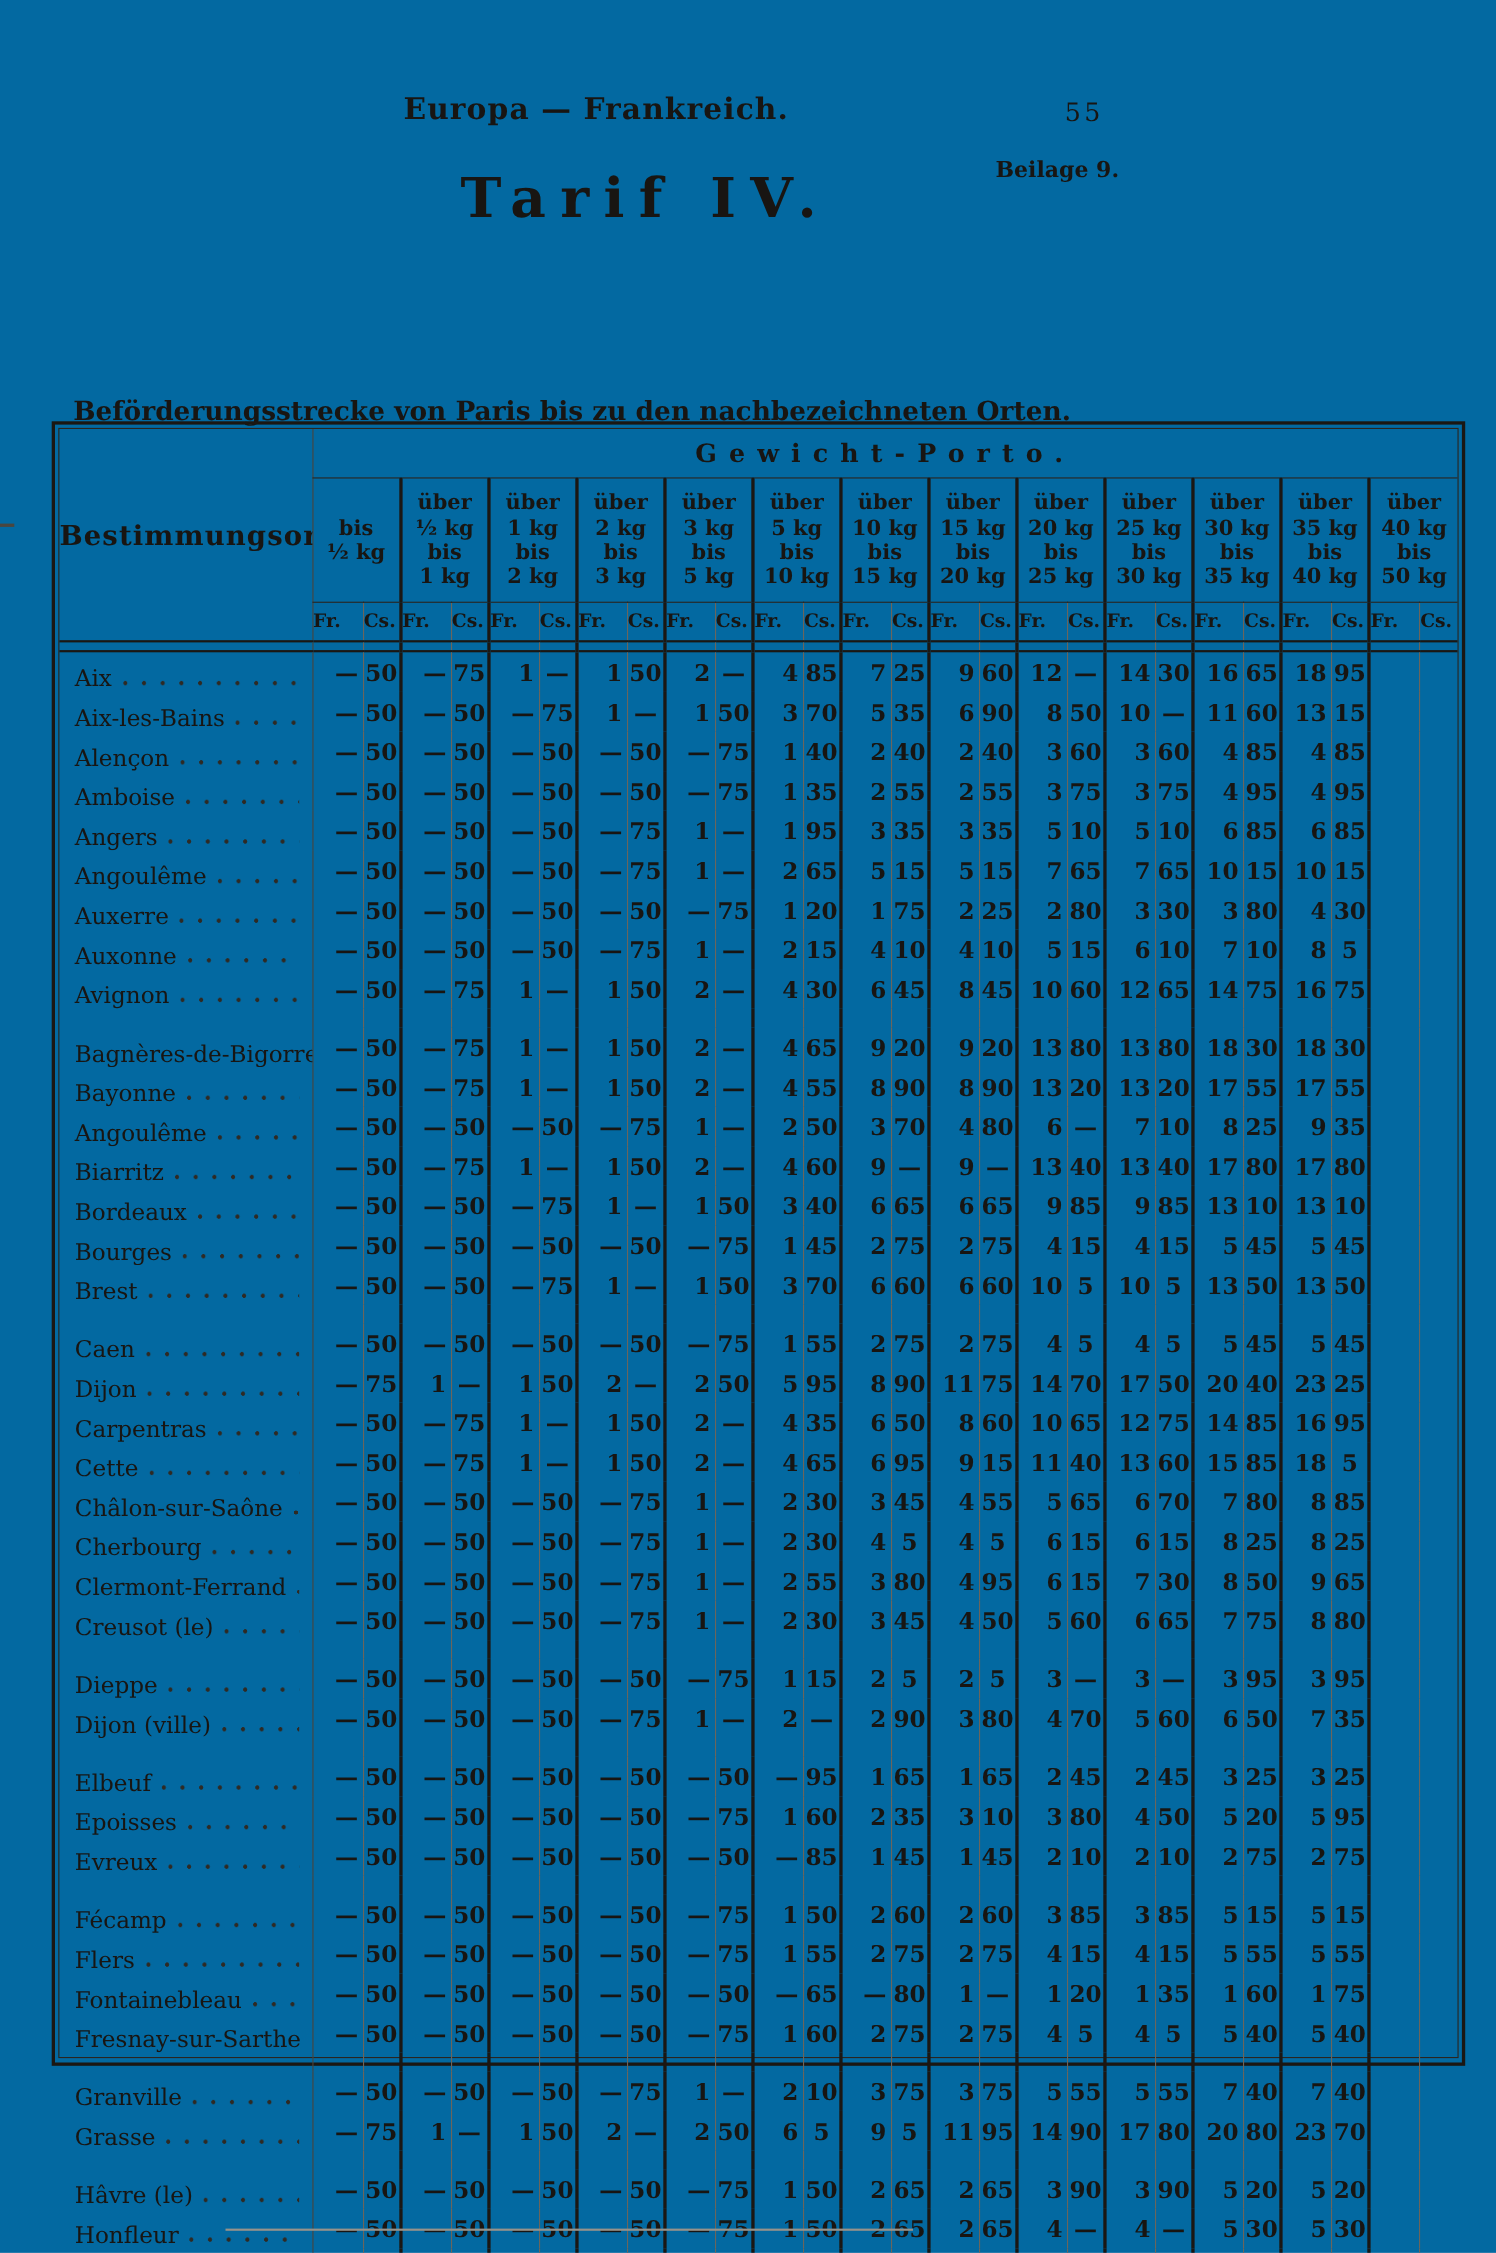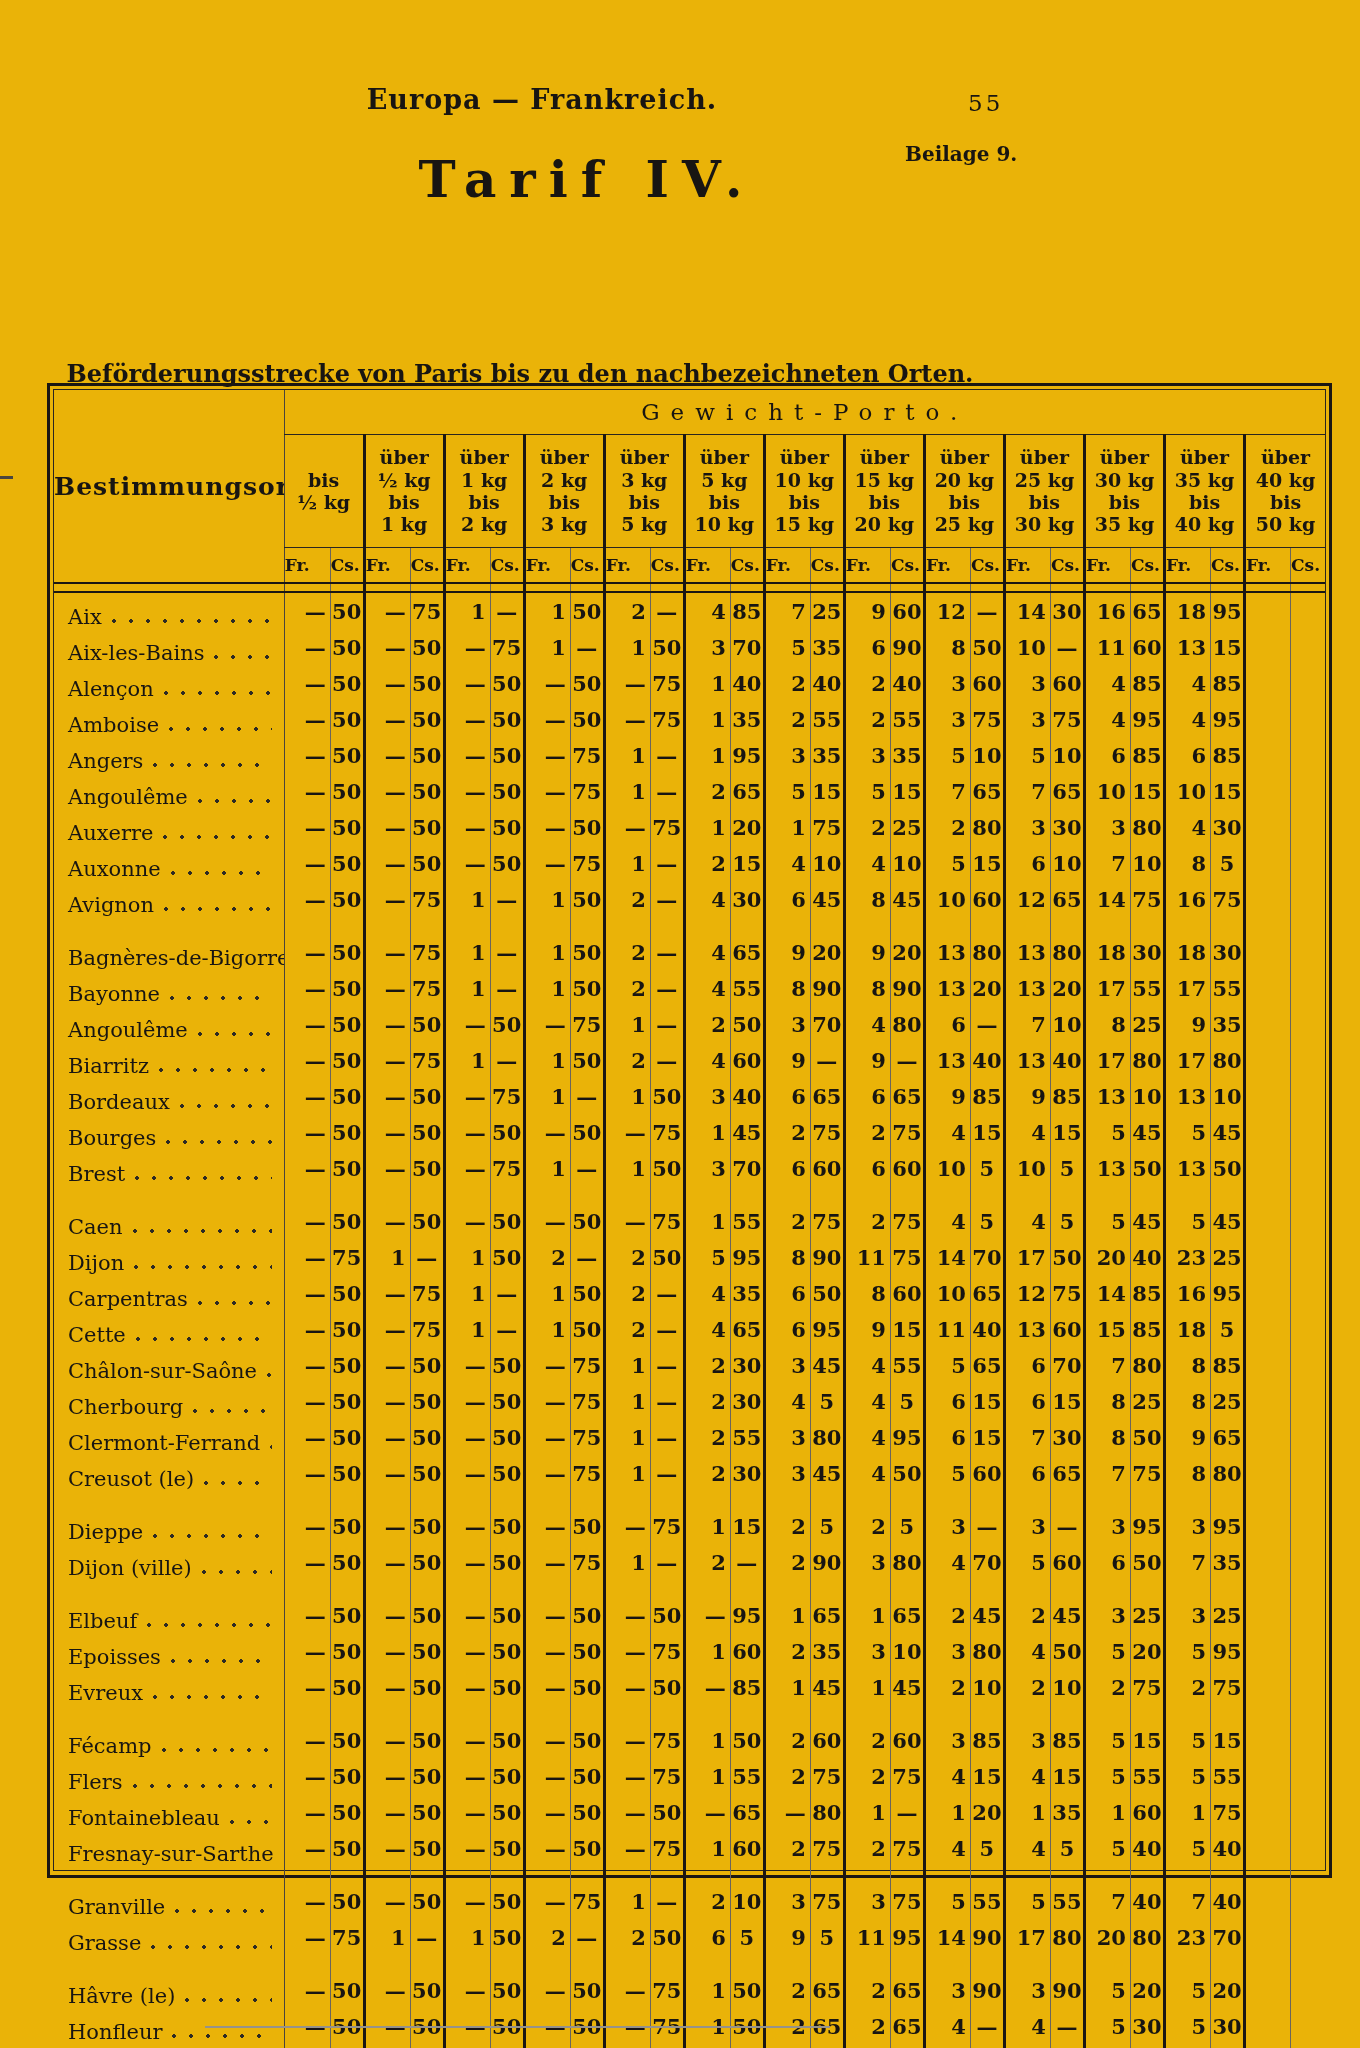--- a/index.html
+++ b/index.html
@@ -1,17 +1,17 @@
 <!DOCTYPE html>
 <html><head>
 <meta charset="utf-8">
 <style>
   html,body{margin:0;padding:0;}
   body{width:1360px;height:2048px;background:#e8e6e1;font-family:"DejaVu Serif","Liberation Serif",serif;}
-  .page{position:relative;width:1360px;height:2048px;background:#eab308;color:#181512;overflow:hidden;}
+  .page{position:relative;width:1360px;height:2048px;background:#0369a1;color:#181512;overflow:hidden;}
 
   .running-head{position:absolute;top:84px;left:0;width:1084px;text-align:center;
     font-size:27px;font-weight:bold;letter-spacing:1px;}
   .page-num{position:absolute;top:90px;left:968px;font-size:23px;letter-spacing:3px;}
   .beilage{position:absolute;top:142px;left:905px;font-size:20px;font-weight:bold;}
   .title{position:absolute;top:150px;left:0;width:1174px;text-align:center;
     font-size:50px;font-weight:bold;letter-spacing:13px;}
   .sub1{position:absolute;top:280px;left:0;width:1066px;text-align:center;font-size:24px;font-weight:bold;}
   .sub2{position:absolute;top:318px;left:0;width:1040px;text-align:center;font-size:24px;font-weight:bold;margin-top:41px;}
   .margin-mark{position:absolute;top:476px;left:0;width:13px;height:3px;background:#4a463f;}
@@ -24,21 +24,21 @@
   table{border-collapse:collapse;table-layout:fixed;width:100%;}
   td{padding:0;vertical-align:middle;overflow:hidden;}
 
   
   .thick{border-left:3px solid #1b1713;}
   .thin{border-left:1.5px solid #4a443c;}
   .dot{border-left:1px solid #6b655c;}
 
   
   .dh{font-size:25px;font-weight:bold;text-align:center;letter-spacing:1px;}
-  .gw{height:44px;text-align:center;font-size:23px;font-weight:normal;letter-spacing:11px;
+  .gw{height:44px;text-align:center;font-size:23px;font-weight:bold;letter-spacing:11px;
       border-bottom:1.5px solid #2a251f;}
   .wh{height:112px;text-align:center;font-size:19px;font-weight:bold;line-height:1.18;
       border-bottom:1.5px solid #2a251f;}
   .fh,.ch{height:34px;text-align:left;font-size:17px;font-weight:bold;}
 
   
   .rule td{height:7px;border-top:2px solid #1b1713;border-bottom:2px solid #1b1713;}
 
   
   .dr td{height:30px;}

